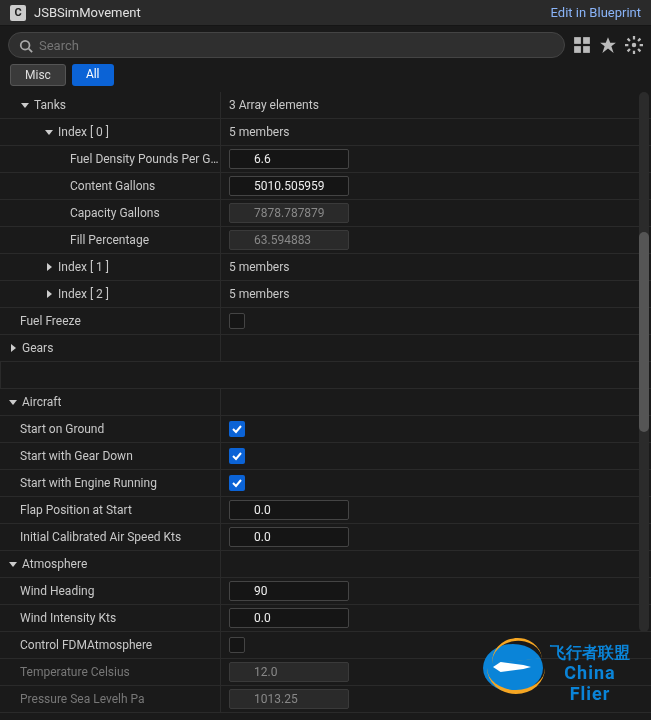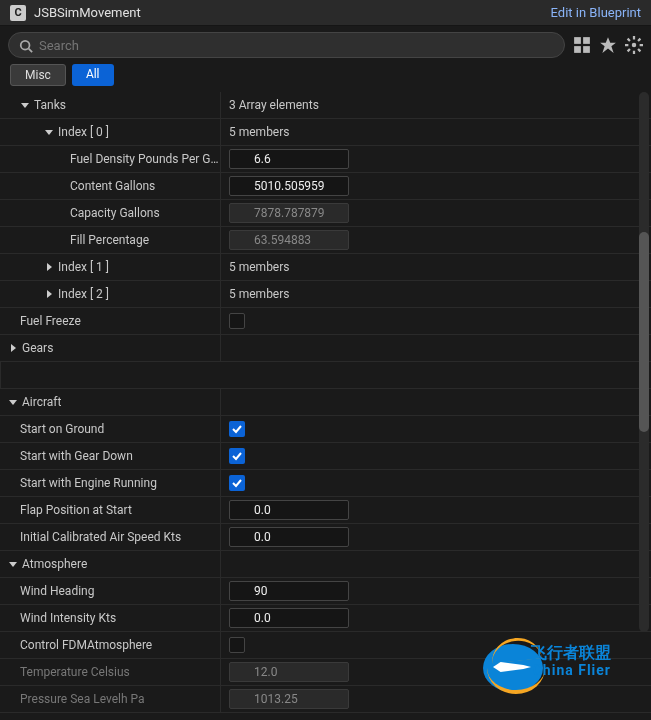--- a/index.html
+++ b/index.html
@@ -46,23 +46,23 @@
   .checkbox svg { width: 12px; height: 12px; }
   
   .scrollbar-track { position: absolute; right: 2px; top: 92px; width: 10px; height: 540px; background: #2b2b2b; border-radius: 5px; }
   .scrollbar-thumb { position: absolute; right: 2px; top: 232px; width: 10px; height: 200px; background: #555; border-radius: 5px; cursor: pointer; }
   
   .logo-overlay { position: absolute; right: 18px; bottom: 18px; width: 150px; height: 60px; pointer-events: none; }
   .logo-badge { position: absolute; left: 0; top: 2px; width: 60px; height: 48px; border-radius: 50%; background: #0a84d8; }
   .logo-badge::before { content:""; position:absolute; top:-6px; left:8px; width:50px; height:20px; border-top:3px solid #f5a623; border-radius:50% 50% 0 0 / 100% 100% 0 0; transform: rotate(-6deg);}
   .logo-badge::after { content:""; position:absolute; bottom:-2px; left:4px; width:58px; height:22px; border-bottom:4px solid #f5a623; border-radius:0 0 50% 50% / 0 0 100% 100%;}
   .plane { position:absolute; top:18px; left:10px; width:38px; height:10px; background:#fff; clip-path: polygon(0 50%, 20% 0, 80% 30%, 100% 50%, 80% 70%, 20% 100%);}
-  .logo-text { position: absolute; left: 48px; top: 2px; text-align: right; }
+  .logo-text { position: absolute; left: 64px; top: 2px; text-align: center; }
   .logo-cn { color: #0a84d8; font-size: 16px; font-weight: bold; line-height: 1.1; }
-  .logo-en { color: #0a84d8; font-size: 14px; font-weight: bold; letter-spacing: 1px; }
+  .logo-en { color: #0a84d8; font-size: 18px; font-weight: bold; letter-spacing: 1px; }
 </style>
 </head>
 <body>
 
 <div class="titlebar">
   <div class="titlebar-left">
     <div class="app-icon">C</div>
     <div class="titlebar-title">JSBSimMovement</div>
   </div>
   <a class="edit-link">Edit in Blueprint</a>

